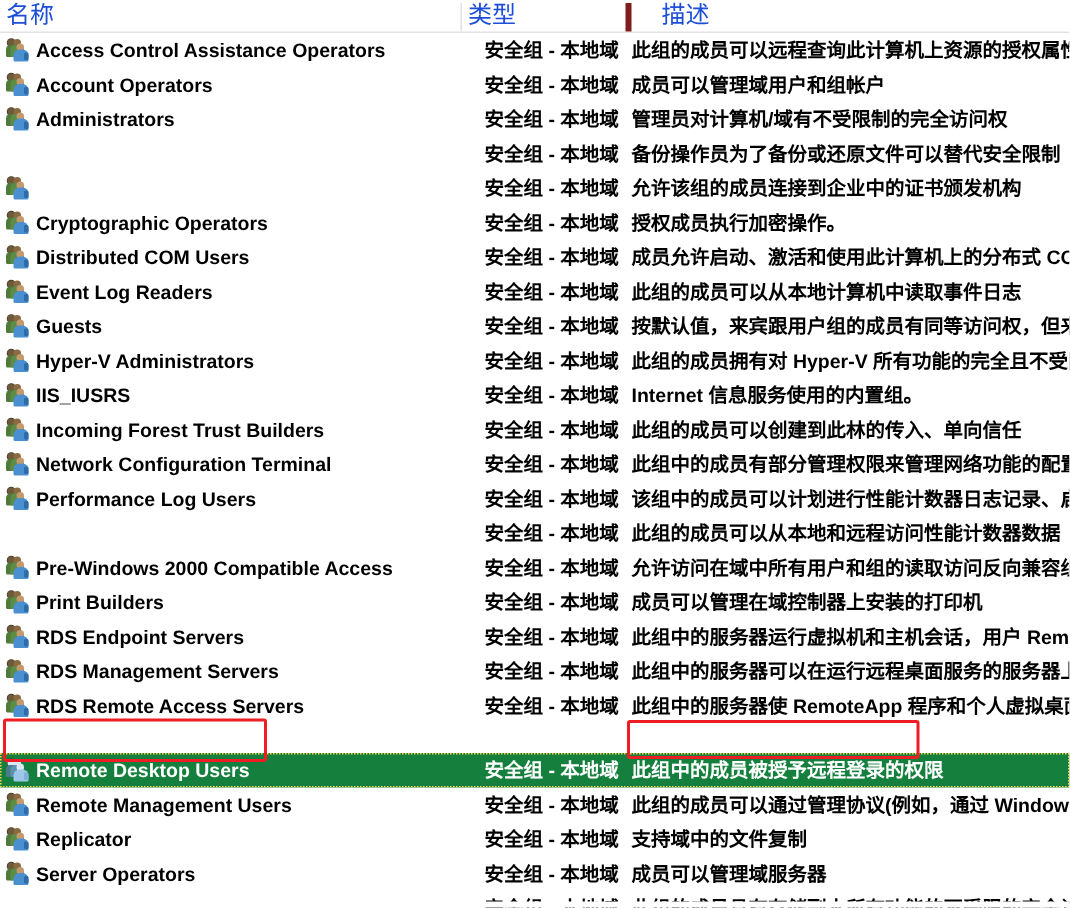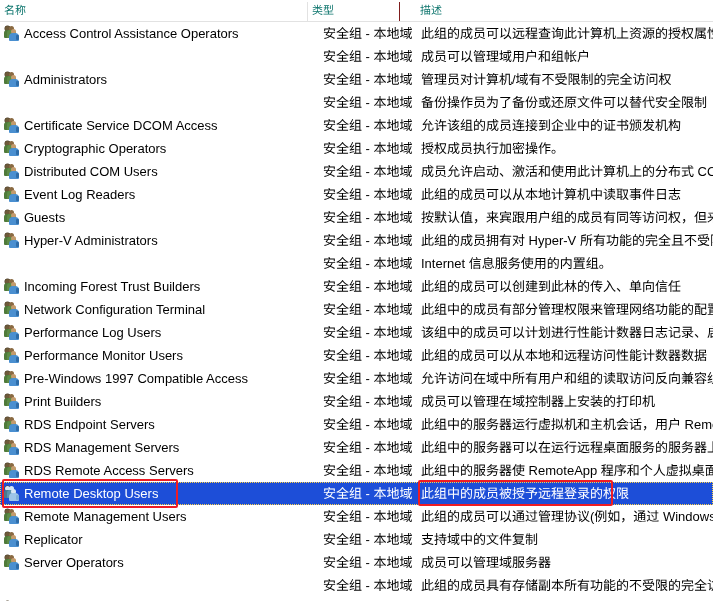--- a/index.html
+++ b/index.html
@@ -29,46 +29,48 @@
   .header-row {
     position: relative;
     height: 22px;
     background: #ffffff;
     border-bottom: 1px solid #e2e2e2;
     box-sizing: border-box;
   }
   .header-cell {
     position: absolute;
     top: 2px;
-    font-size: 11px;
-    color: #0f766e;
+    font-size: 16px;
+    color: #1d4ed8;
     white-space: nowrap;
     padding-left: 4px;
     box-sizing: border-box;
     height: 19px;
     line-height: 17px;
   }
   .header-cell.col-name  { left: 0px;   width: 307px; }
   .header-cell.col-type  { left: 307px; width: 110px; border-left: 1px solid #e2e2e2; }
-  .header-cell.col-desc  { left: 399px; width: 296px; border-left: 1px solid #7f1d1d; padding-left: 20px; }
+  .header-cell.col-desc  { left: 417px; width: 296px; border-left: 4px solid #7f1d1d; padding-left: 20px; }
 
   
   .rows {
     position: relative;
   }
   .row {
     position: relative;
     height: 23px;
     line-height: 23px;
     white-space: nowrap;
     overflow: hidden;
+    font-weight: bold;
   }
   .row.selected {
-    background: #1d4ed8;
+    background: #15803d;
     color: #ffffff;
+    margin-top: 20px;
   }
   .row.selected .cell-name,
   .row.selected .cell-type,
   .row.selected .cell-desc { color: #ffffff; }
 
   .cell {
     position: absolute;
     top: 0;
     height: 23px;
     line-height: 23px;
@@ -186,20 +188,29 @@
             <span class="p head-m"></span>
             <span class="p body-m"></span>
             <span class="p head-f"></span>
             <span class="p body-f"></span>
             <span class="p cuff"></span>
           </span><span>Access Control Assistance Operators</span></div>
         <div class="cell cell-type">安全组 - 本地域</div>
         <div class="cell cell-desc">此组的成员可以远程查询此计算机上资源的授权属性和权限</div>
       </div>
       <div class="row">
+        <div class="cell cell-name"><span class="group-icon">
+            <span class="p head-b"></span>
+            <span class="p body-b"></span>
+            <span class="p head-m"></span>
+            <span class="p body-m"></span>
+            <span class="p head-f"></span>
+            <span class="p body-f"></span>
+            <span class="p cuff"></span>
+          </span><span>Account Operators</span></div>
         <div class="cell cell-type">安全组 - 本地域</div>
         <div class="cell cell-desc">成员可以管理域用户和组帐户</div>
       </div>
       <div class="row">
         <div class="cell cell-name"><span class="group-icon">
             <span class="p head-b"></span>
             <span class="p body-b"></span>
             <span class="p head-m"></span>
             <span class="p body-m"></span>
             <span class="p head-f"></span>
@@ -215,21 +226,21 @@
       </div>
       <div class="row">
         <div class="cell cell-name"><span class="group-icon">
             <span class="p head-b"></span>
             <span class="p body-b"></span>
             <span class="p head-m"></span>
             <span class="p body-m"></span>
             <span class="p head-f"></span>
             <span class="p body-f"></span>
             <span class="p cuff"></span>
-          </span><span>Certificate Service DCOM Access</span></div>
+          </span></div>
         <div class="cell cell-type">安全组 - 本地域</div>
         <div class="cell cell-desc">允许该组的成员连接到企业中的证书颁发机构</div>
       </div>
       <div class="row">
         <div class="cell cell-name"><span class="group-icon">
             <span class="p head-b"></span>
             <span class="p body-b"></span>
             <span class="p head-m"></span>
             <span class="p body-m"></span>
             <span class="p head-f"></span>
@@ -285,20 +296,29 @@
             <span class="p head-m"></span>
             <span class="p body-m"></span>
             <span class="p head-f"></span>
             <span class="p body-f"></span>
             <span class="p cuff"></span>
           </span><span>Hyper-V Administrators</span></div>
         <div class="cell cell-type">安全组 - 本地域</div>
         <div class="cell cell-desc">此组的成员拥有对 Hyper-V 所有功能的完全且不受限制的访问权限。</div>
       </div>
       <div class="row">
+        <div class="cell cell-name"><span class="group-icon">
+            <span class="p head-b"></span>
+            <span class="p body-b"></span>
+            <span class="p head-m"></span>
+            <span class="p body-m"></span>
+            <span class="p head-f"></span>
+            <span class="p body-f"></span>
+            <span class="p cuff"></span>
+          </span><span>IIS_IUSRS</span></div>
         <div class="cell cell-type">安全组 - 本地域</div>
         <div class="cell cell-desc">Internet 信息服务使用的内置组。</div>
       </div>
       <div class="row">
         <div class="cell cell-name"><span class="group-icon">
             <span class="p head-b"></span>
             <span class="p body-b"></span>
             <span class="p head-m"></span>
             <span class="p body-m"></span>
             <span class="p head-f"></span>
@@ -328,42 +348,33 @@
             <span class="p head-m"></span>
             <span class="p body-m"></span>
             <span class="p head-f"></span>
             <span class="p body-f"></span>
             <span class="p cuff"></span>
           </span><span>Performance Log Users</span></div>
         <div class="cell cell-type">安全组 - 本地域</div>
         <div class="cell cell-desc">该组中的成员可以计划进行性能计数器日志记录、启用跟踪记录提供程序</div>
       </div>
       <div class="row">
-        <div class="cell cell-name"><span class="group-icon">
-            <span class="p head-b"></span>
-            <span class="p body-b"></span>
-            <span class="p head-m"></span>
-            <span class="p body-m"></span>
-            <span class="p head-f"></span>
-            <span class="p body-f"></span>
-            <span class="p cuff"></span>
-          </span><span>Performance Monitor Users</span></div>
         <div class="cell cell-type">安全组 - 本地域</div>
         <div class="cell cell-desc">此组的成员可以从本地和远程访问性能计数器数据</div>
       </div>
       <div class="row">
         <div class="cell cell-name"><span class="group-icon">
             <span class="p head-b"></span>
             <span class="p body-b"></span>
             <span class="p head-m"></span>
             <span class="p body-m"></span>
             <span class="p head-f"></span>
             <span class="p body-f"></span>
             <span class="p cuff"></span>
-          </span><span>Pre-Windows 1997 Compatible Access</span></div>
+          </span><span>Pre-Windows 2000 Compatible Access</span></div>
         <div class="cell cell-type">安全组 - 本地域</div>
         <div class="cell cell-desc">允许访问在域中所有用户和组的读取访问反向兼容组。</div>
       </div>
       <div class="row">
         <div class="cell cell-name"><span class="group-icon">
             <span class="p head-b"></span>
             <span class="p body-b"></span>
             <span class="p head-m"></span>
             <span class="p body-m"></span>
             <span class="p head-f"></span>

